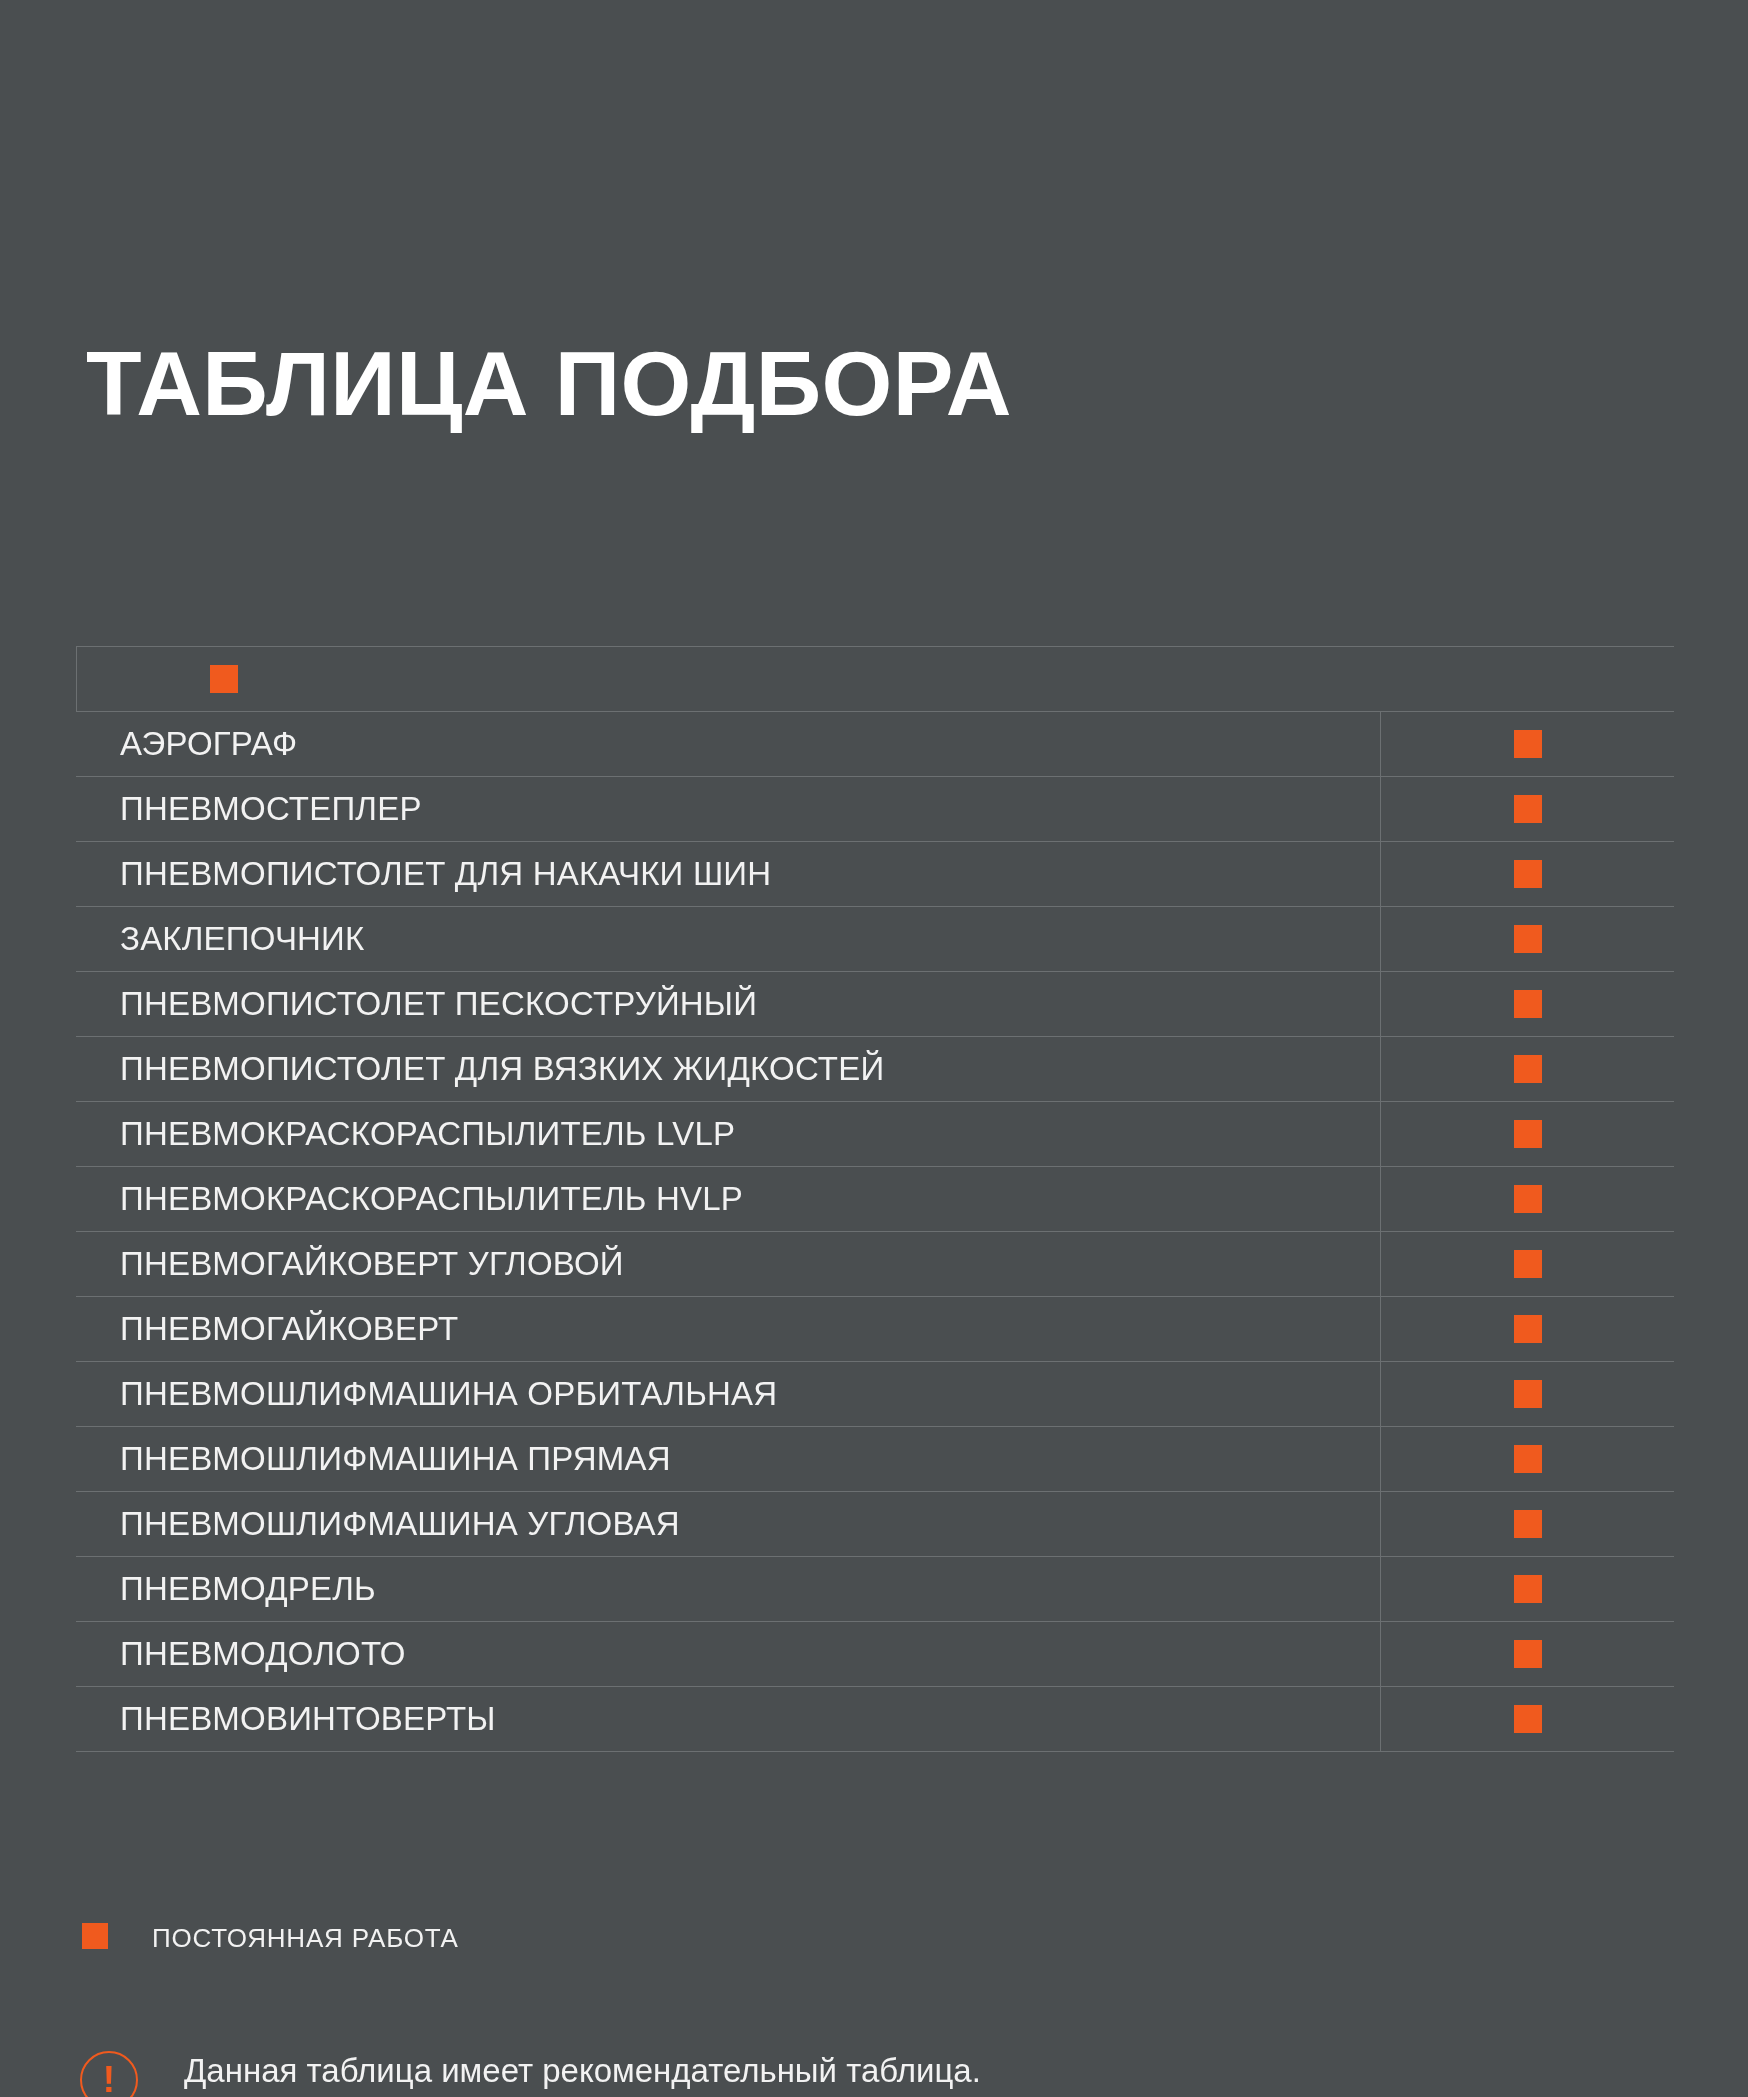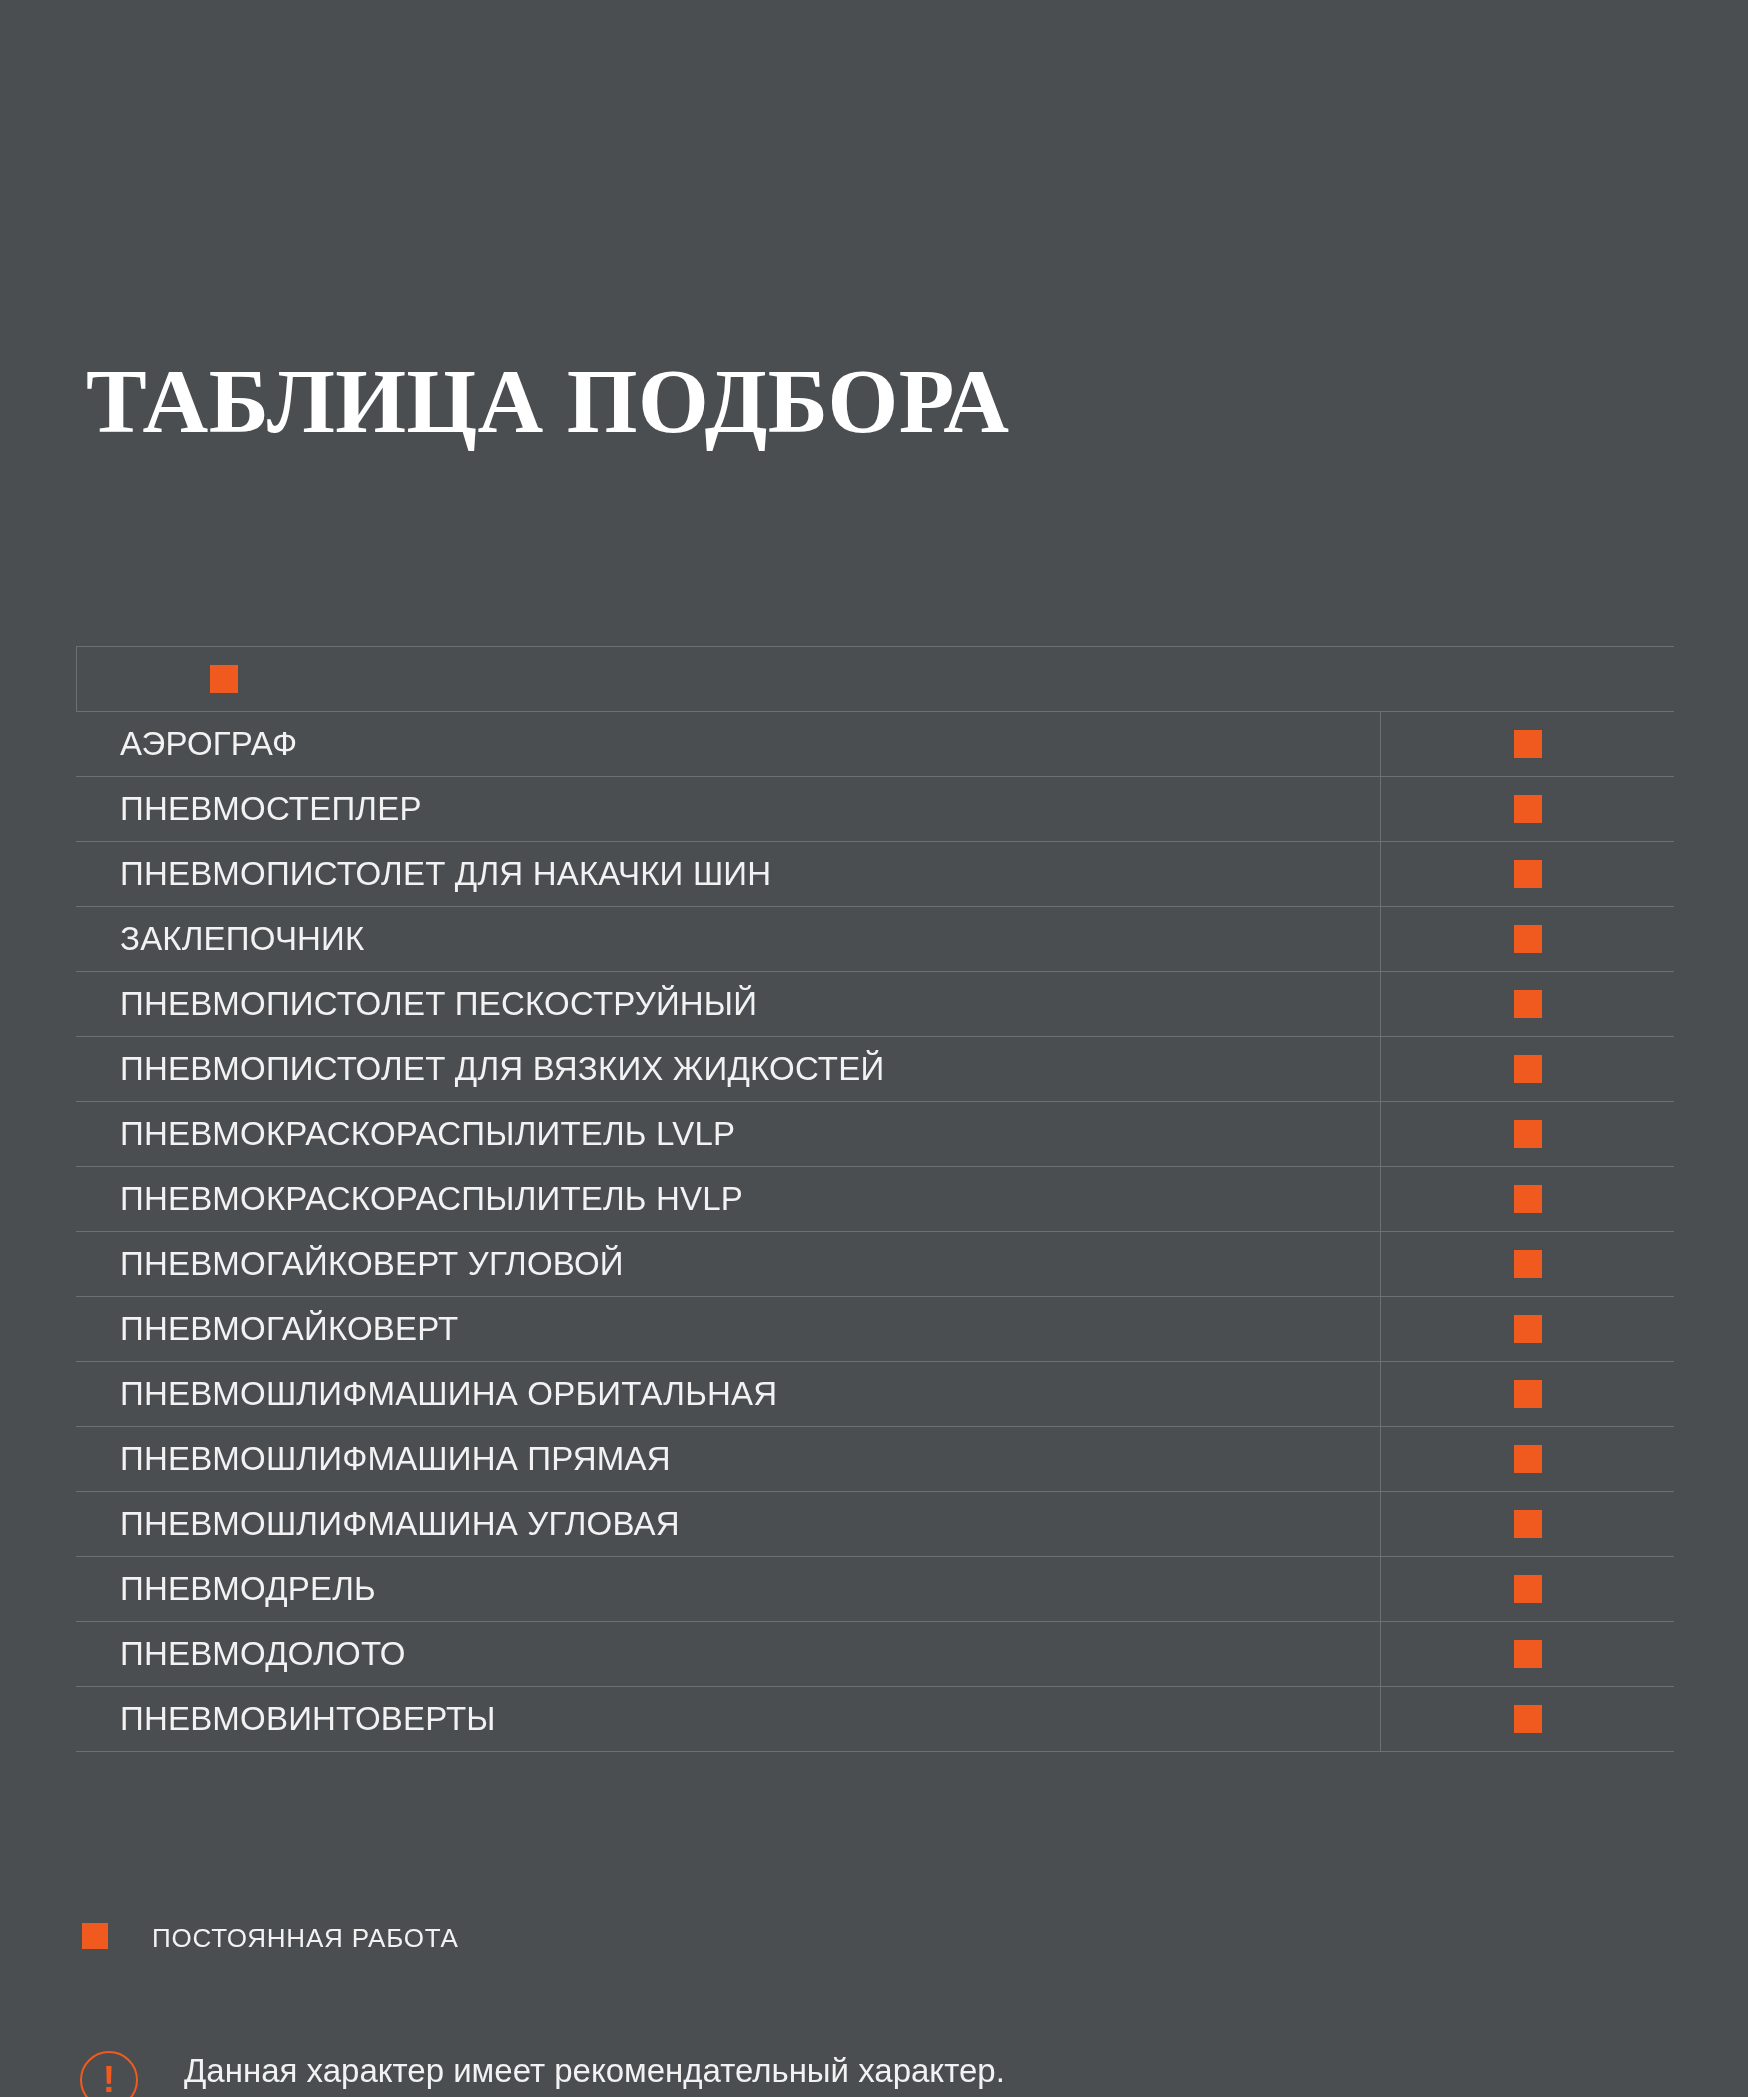--- a/index.html
+++ b/index.html
@@ -19,23 +19,22 @@
     position: relative;
     width: 1748px;
     height: 2331px;
     background: #4a4e50;
     box-sizing: border-box;
   }
 
   .title-block {
     position: absolute;
     left: 86px;
-    top: 349px;
+    top: 331px;
     width: 1342px;
-    font-family: Liberation Serif, serif;
   }
 
   .title-line {
     color: #ffffff;
     font-size: 91px;
     line-height: 106px;
     font-weight: bold;
     letter-spacing: 0.4px;
     text-transform: uppercase;
     white-space: nowrap;
@@ -277,19 +276,19 @@
   <div class="legend">
     <span class="mark"></span>
     <span class="legend-label">ПОСТОЯННАЯ РАБОТА</span>
   </div>
 
   <div class="note">
     <div class="note-icon">
         <span>!</span>
       </div>
     <div class="note-text">
-      <div>Данная характер имеет рекомендательный характер.</div>
+      <div>Данная таблица имеет рекомендательный таблица.</div>
       <div>Подбор зависит от характеристик самого пневмоинструмента.</div>
     </div>
   </div>
 
 </div>
 
 
 </body></html>

